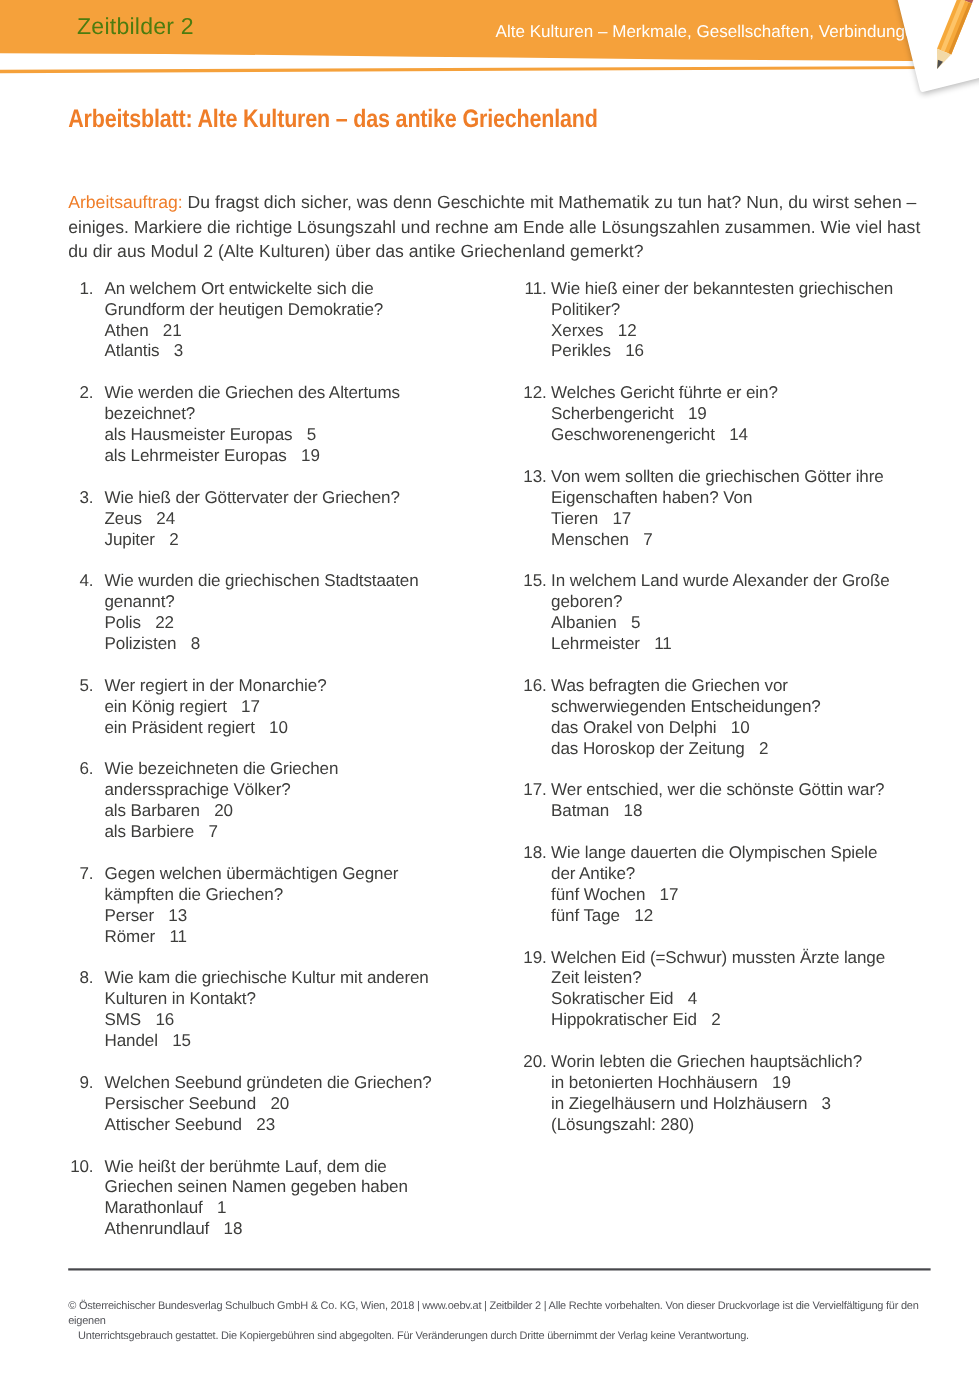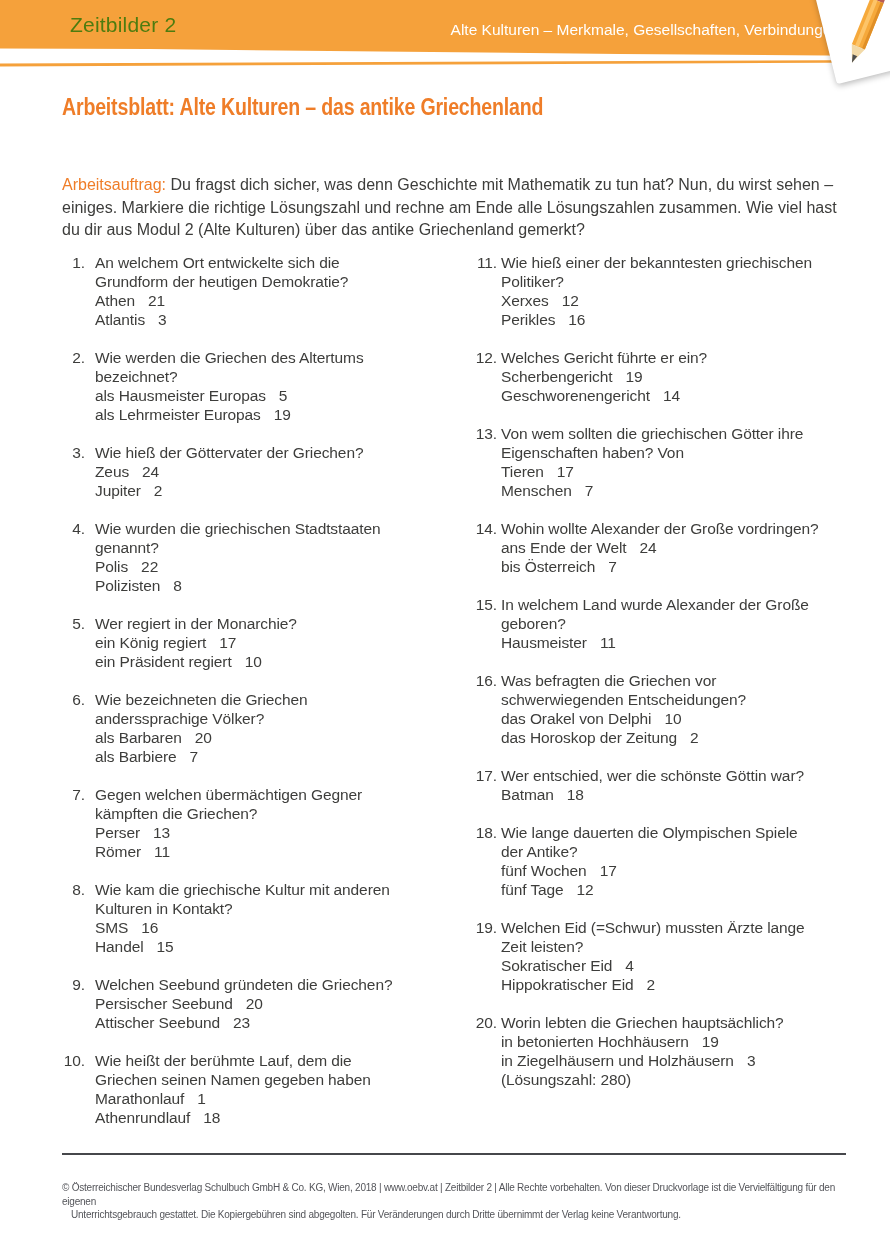--- a/index.html
+++ b/index.html
@@ -196,35 +196,28 @@
       <div class="q">
         <div class="q-num">13.</div>
         <div class="q-body">
           <div class="q-text">Von wem sollten die griechischen Götter ihre
 Eigenschaften haben? Von</div>
           <div class="opt"><span>Tieren</span><span class="opt-value">17</span></div>
           <div class="opt"><span>Menschen</span><span class="opt-value">7</span></div>
         </div>
       </div>
 
-      <div class="q">
-        <div class="q-num">14.</div>
-        <div class="q-body">
-          <div class="q-text">Wohin wollte Alexander der Große vordringen?</div>
-          <div class="opt"><span>ans Ende der Welt</span><span class="opt-value">24</span></div>
-          <div class="opt"><span>bis Österreich</span><span class="opt-value">7</span></div>
-        </div>
-      </div>
 
       <div class="q">
         <div class="q-num">15.</div>
         <div class="q-body">
           <div class="q-text">In welchem Land wurde Alexander der Große
 geboren?</div>
-          <div class="opt"><span>Hausmeister</span><span class="opt-value">11</span></div>
+          <div class="opt"><span>Albanien</span><span class="opt-value">5</span></div>
+          <div class="opt"><span>Lehrmeister</span><span class="opt-value">11</span></div>
         </div>
       </div>
 
       <div class="q">
         <div class="q-num">16.</div>
         <div class="q-body">
           <div class="q-text">Was befragten die Griechen vor
 schwerwiegenden Entscheidungen?</div>
           <div class="opt"><span>das Orakel von Delphi</span><span class="opt-value">10</span></div>
           <div class="opt"><span>das Horoskop der Zeitung</span><span class="opt-value">2</span></div>

